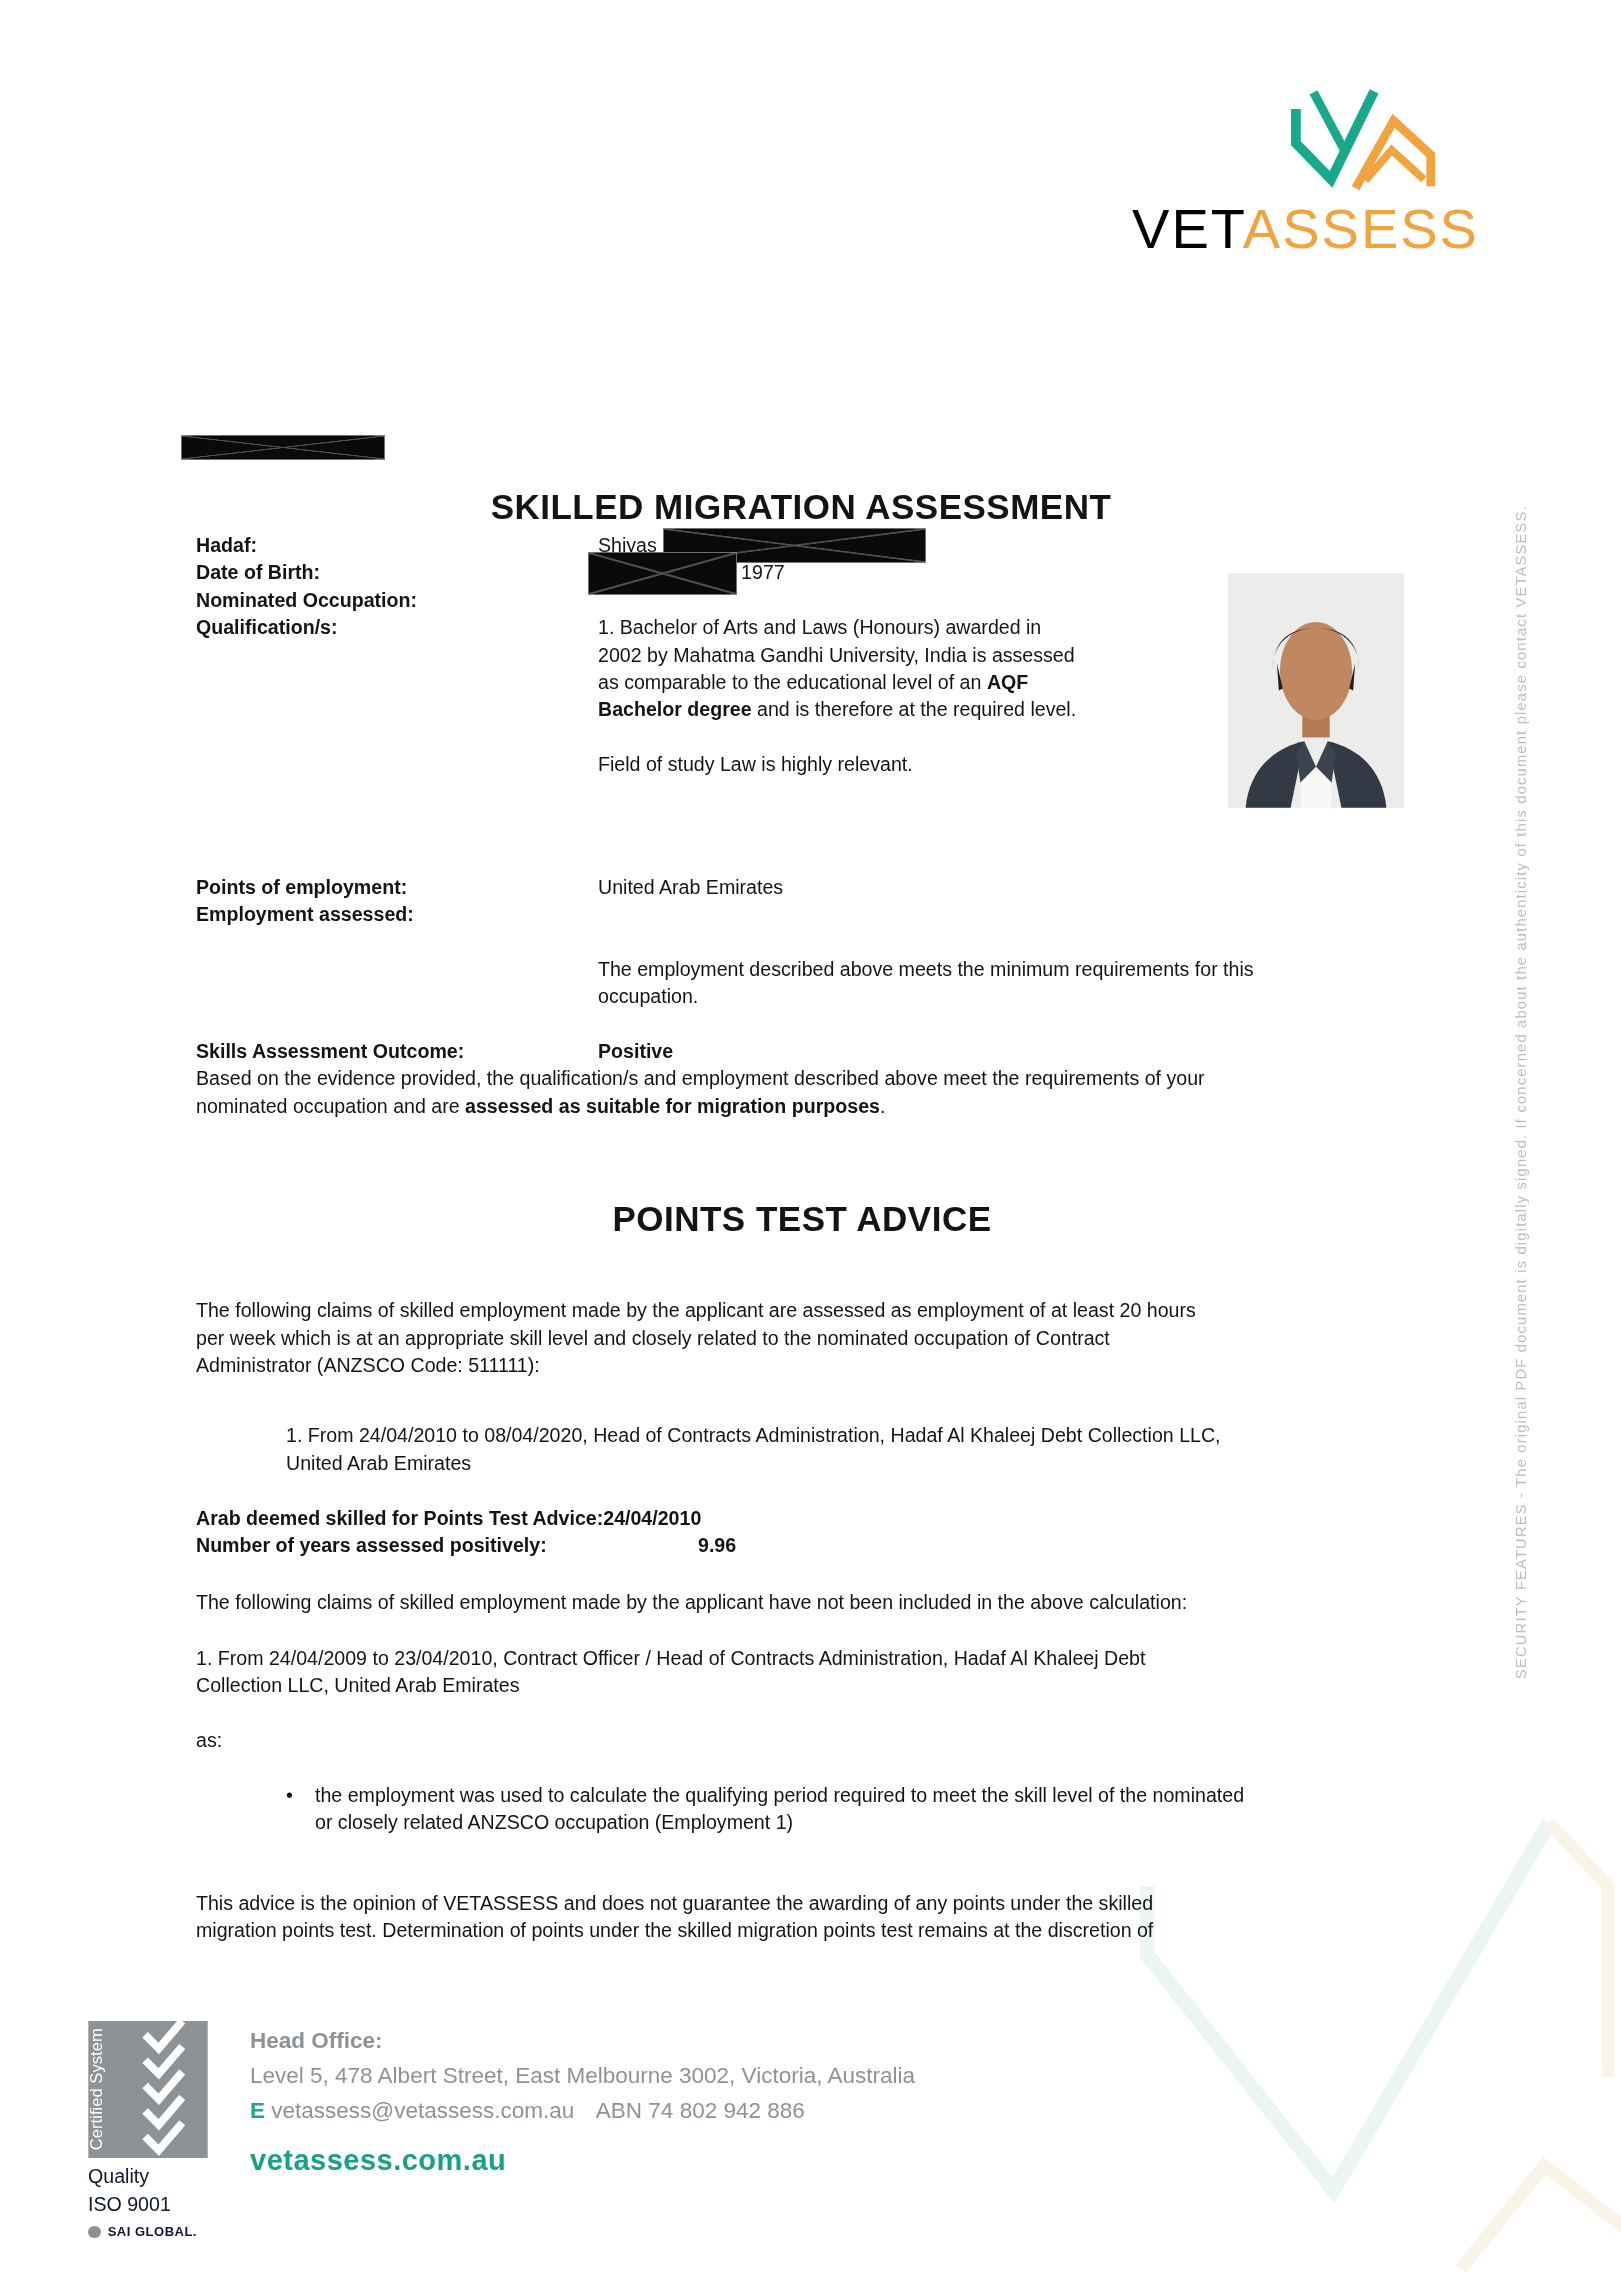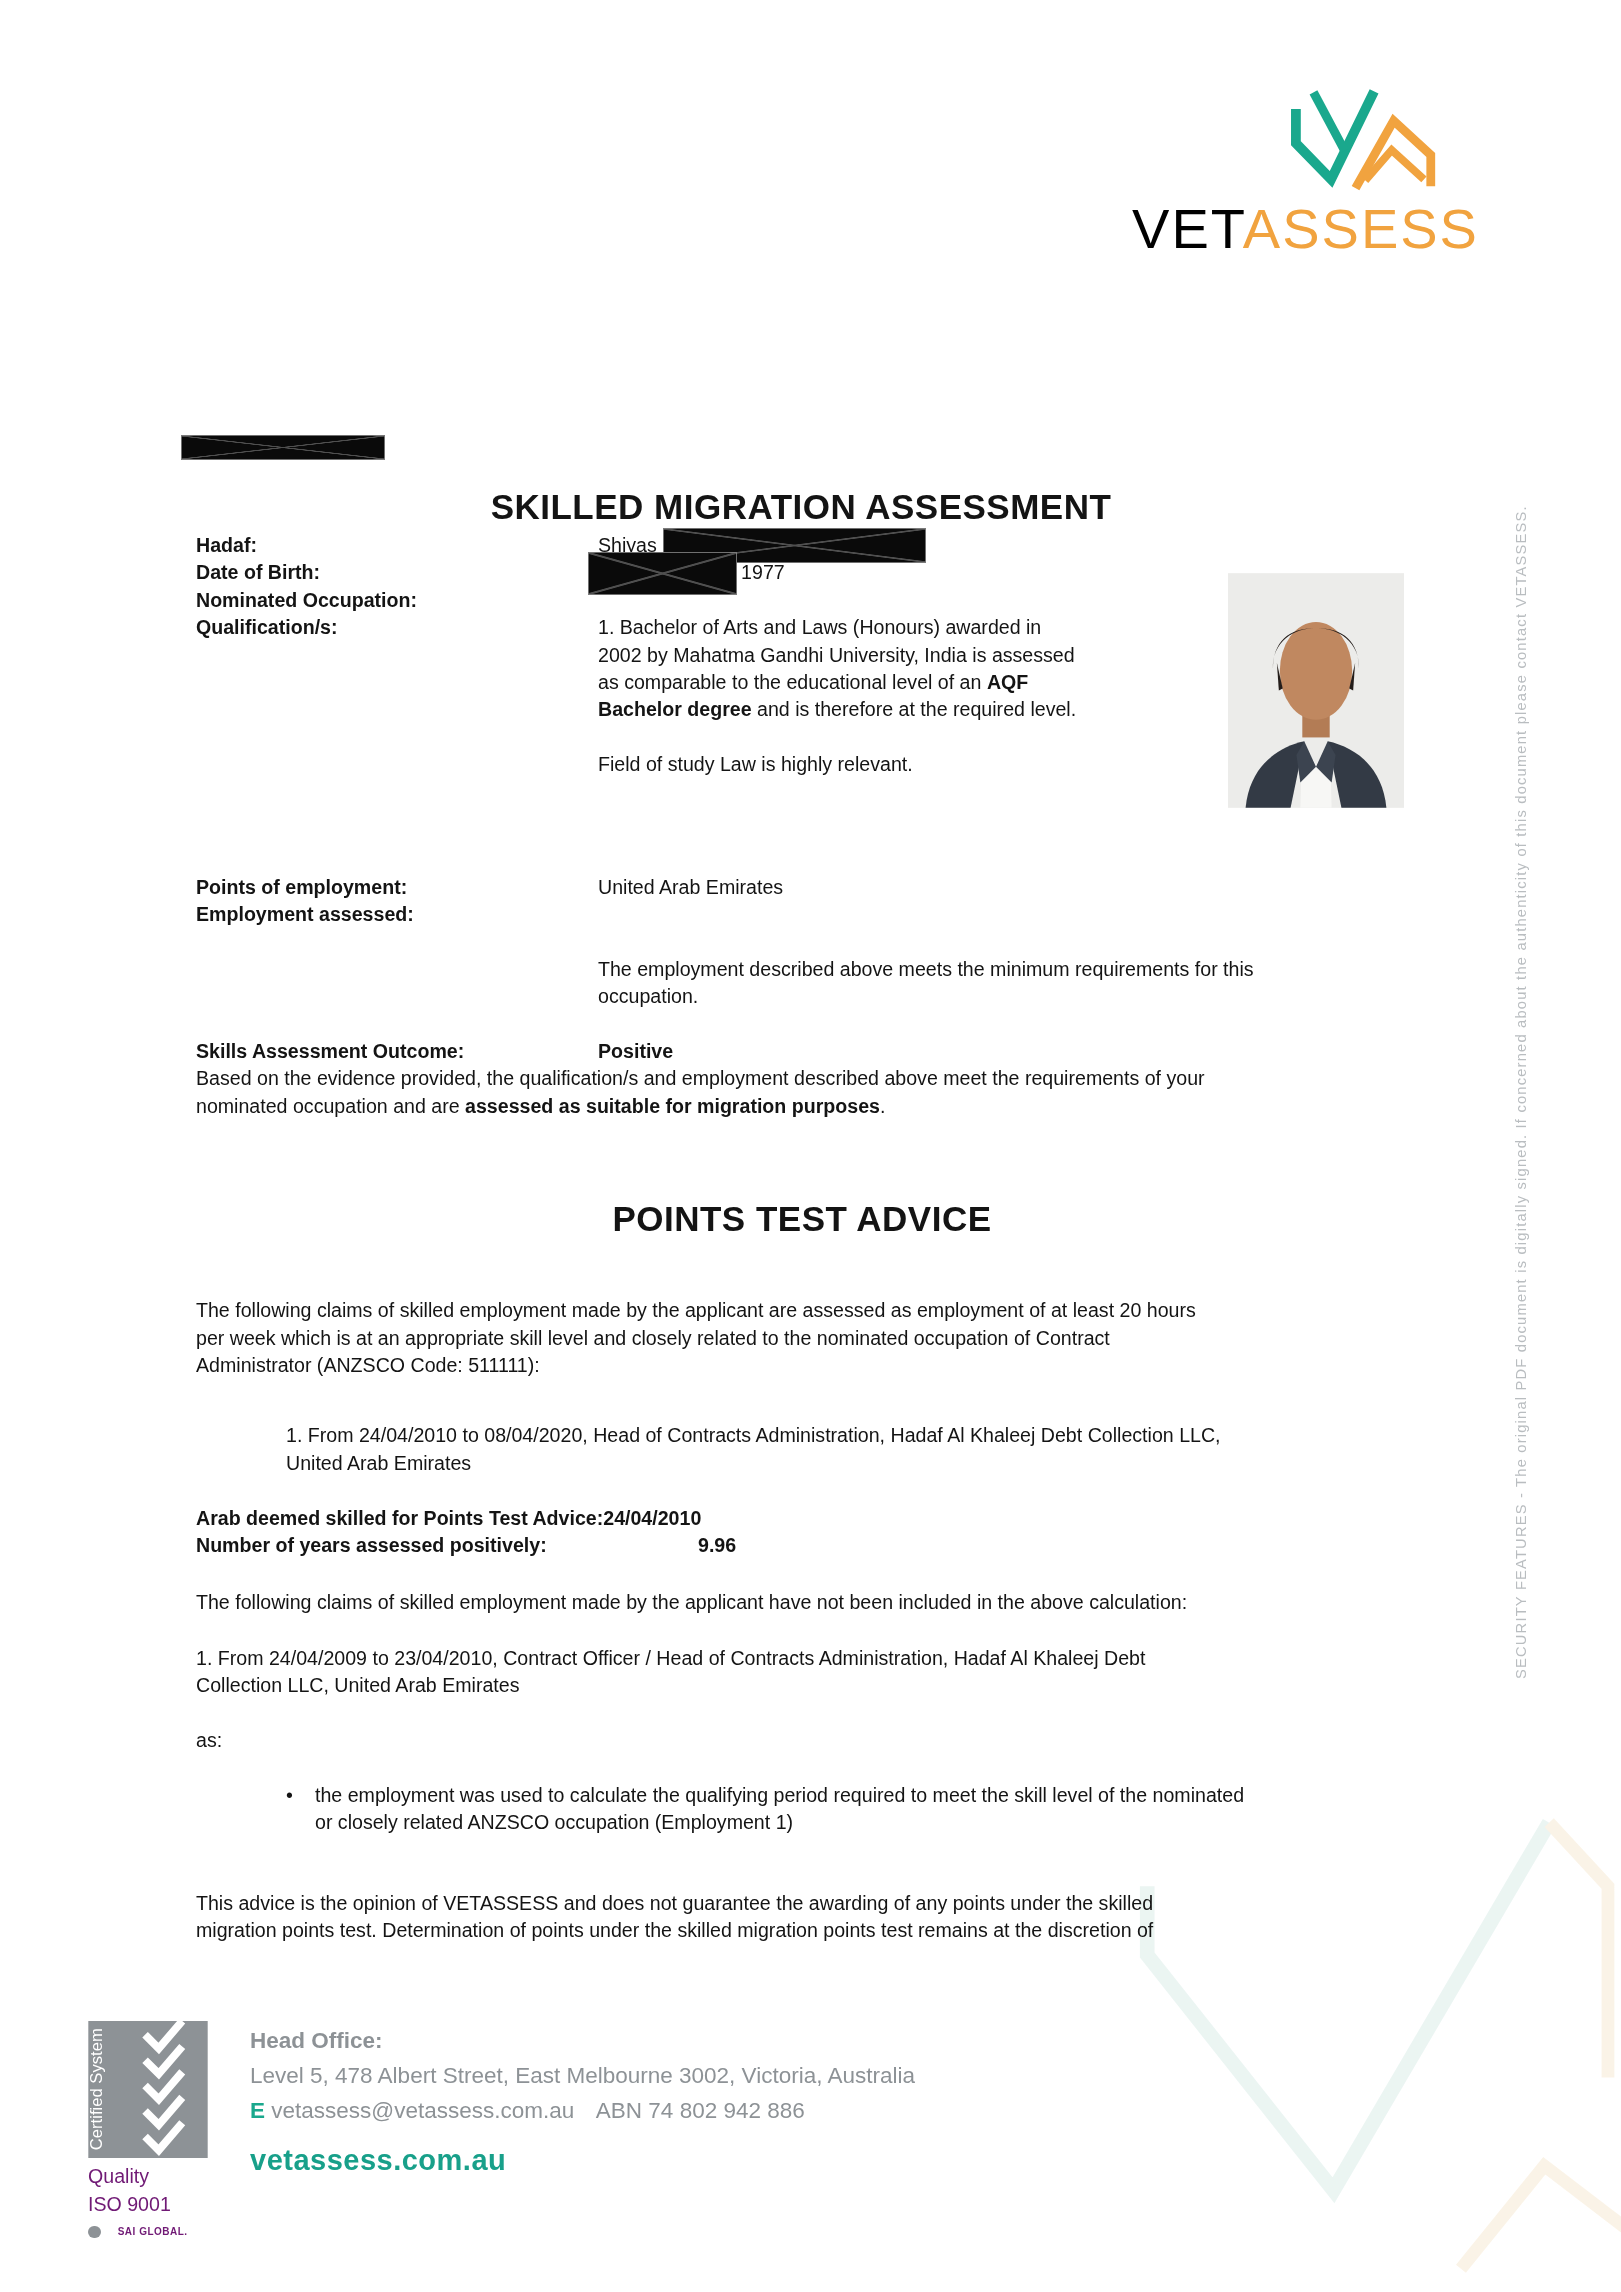--- a/index.html
+++ b/index.html
@@ -51,22 +51,22 @@
   .indent{padding-left:90px;}
   .kv{display:flex;font-weight:bold;}
   .kv .k2{width:502px;flex:none;}
   .bullet-row{display:flex;padding-left:90px;}
   .bullet-glyph{width:29px;flex:none;}
   
   .photo{position:absolute;left:1228px;top:573px;width:176px;height:235px;}
   
   .footer{position:absolute;left:0;top:2015px;width:1621px;color:#8d9296;}
   .badge{position:absolute;left:88px;top:5.9px;}
-  .badge-sub{position:absolute;left:88px;top:147px;font-size:19.6px;line-height:28px;color:#701a75;}
-  .badge-sai{font-size:10px;font-weight:bold;letter-spacing:0.5px;display:flex;align-items:center;gap:17px;}
+  .badge-sub{position:absolute;left:88px;top:147px;font-size:19.6px;line-height:28px;color:#0f172a;}
+  .badge-sai{font-size:13px;font-weight:bold;letter-spacing:0.5px;display:flex;align-items:center;gap:7px;}
   .badge-sai .dot{width:12.7px;height:12.7px;border-radius:50%;background:#8d9296;display:inline-block;}
   .ho{position:absolute;left:250px;top:7.8px;font-size:22.5px;line-height:35px;color:#8d9296;}
   .ho .ho-title{font-weight:bold;}
   .teal-letter{color:#1AA88D;font-weight:bold;}
   .website{margin-top:15.7px;font-size:29px;font-weight:bold;color:#18a08a;letter-spacing:0.5px;}
   .phone-gap{display:inline-block;width:25.5px;}
   .abn-gap{display:inline-block;width:21.6px;}
 </style>
 </head>
 <body>

